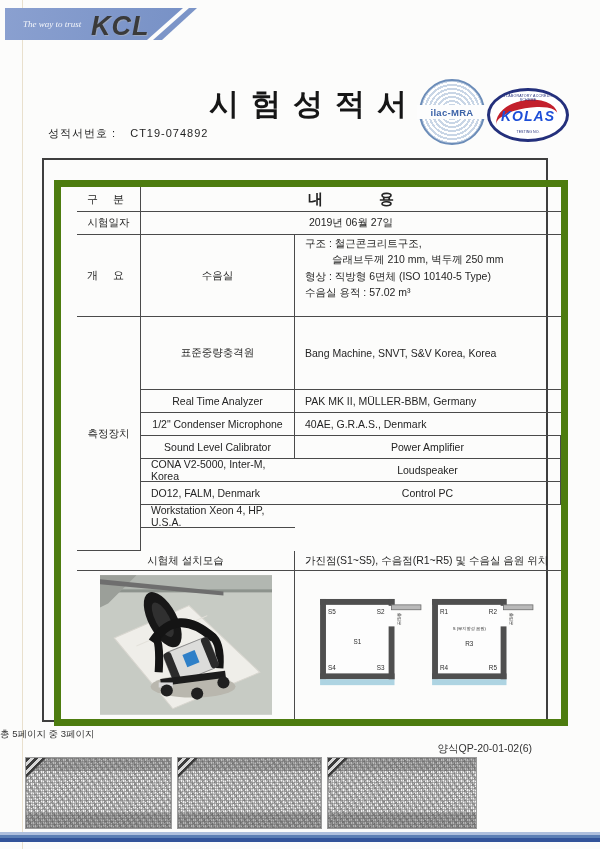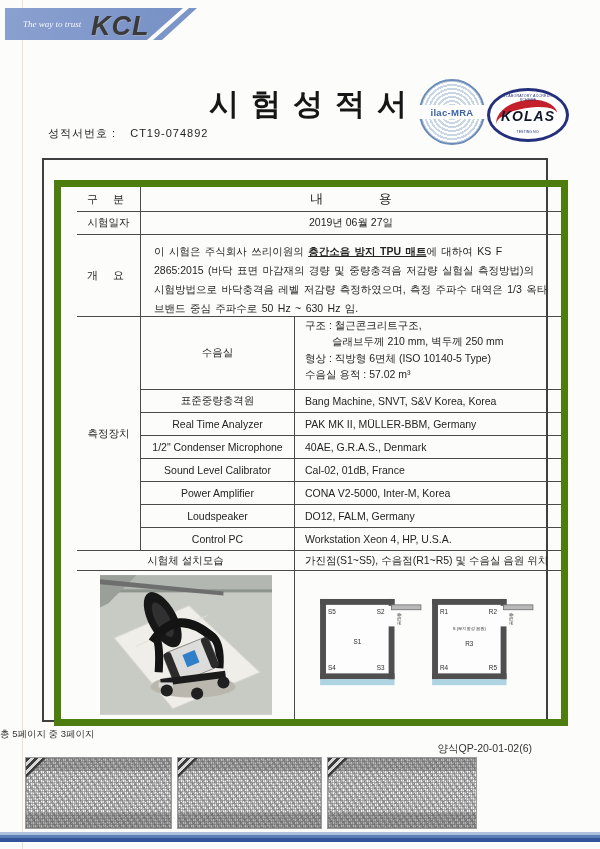--- a/index.html
+++ b/index.html
@@ -31,40 +31,40 @@
   .ilac-band{position:absolute;left:-4px;right:-4px;top:24px;height:14px;background:#fdfdfd;
              display:flex;align-items:center;justify-content:center;font-size:9.5px;font-weight:bold;
              color:#3c63a8;letter-spacing:.3px;}
   .kolas{position:absolute;left:487px;top:88px;width:82px;height:54px;border-radius:50%;
          border:3px solid #24307c;box-sizing:border-box;background:#fff;overflow:hidden;}
   .kolas-swoosh{position:absolute;left:6px;top:9px;width:62px;height:30px;border-radius:50%;
                 border-top:8px solid #c3202c;transform:rotate(-10deg);}
   .kolas-arc{position:absolute;left:0;right:0;top:3px;text-align:center;font-size:3.6px;
              color:#24307c;letter-spacing:.2px;}
   .kolas-name{position:absolute;left:0;right:0;top:17px;text-align:center;font-size:14px;
-              font-weight:bold;font-style:italic;color:#0f172a;letter-spacing:1px;}
+              font-weight:bold;font-style:italic;color:#1d4ed8;letter-spacing:1px;}
   .kolas-sub{position:absolute;left:0;right:0;bottom:5px;text-align:center;font-size:3.6px;color:#24307c;}
 
   
   .outer-box{position:absolute;left:42px;top:158px;width:506px;height:564px;
              border:2px solid #3f3f3f;box-sizing:border-box;}
   .tbl{position:absolute;left:54px;top:180px;width:514px;box-sizing:border-box;
        display:grid;grid-template-columns:64px 154px 1fr;
        grid-template-rows:25px 23px 82px 73px 23px 23px 23px 23px 23px 23px 23px 20px 148px;
        border:7px solid #4d7c0f;font-size:10.5px;color:#242424;padding-left:16px;}
   .tbl>div{box-sizing:border-box;}
   .bR{border-right:1px solid #4a4a4a;}
   .bB{border-bottom:1px solid #4a4a4a;}
   .cc{display:flex;align-items:center;justify-content:center;text-align:center;}
   .cl{display:flex;align-items:center;justify-content:flex-start;padding-left:10px;text-align:left;}
   .span2{grid-column:2 / span 2;}
   .span12{grid-column:1 / span 2;}
   .eq-label{grid-column:1;grid-row:4 / span 8;}
   .head{font-size:11px;letter-spacing:6px;}
-  .head-wide{font-size:13px;letter-spacing:26px;text-indent:26px;}
+  .head-wide{font-size:15px;letter-spacing:26px;text-indent:26px;font-weight:bold;}
   .ov-text{padding:7px 13px;line-height:1.8;text-align:left;display:block;word-spacing:1.5px;}
   .ov-hl{font-weight:bold;text-decoration:underline;}
   .room-desc{display:flex;flex-direction:column;line-height:1.55;padding-left:10px;}
   .room-desc .indent{padding-left:27px;}
   .photo-cell{display:flex;align-items:center;justify-content:center;}
   .diag-cell{display:flex;align-items:center;gap:8px;padding-left:24px;}
 
   svg text{font-family:"Liberation Sans","DejaVu Sans",sans-serif;fill:#2c2c2c;}
   .lab{font-size:6.5px;}
   .tiny{font-size:4.3px;}
@@ -122,46 +122,42 @@
   <div class="outer-box"></div>
 
   <div class="tbl">
     <div class="cc bR bB head">구 분</div>
     <div class="cc bB span2 head-wide">내 용</div>
 
     <div class="cc bR bB">시험일자</div>
     <div class="cc bB span2">2019년 06월 27일</div>
 
     <div class="cc bR bB head">개 요</div>
-    <div class="bB span2 ov-text">
-      <span>이 시험은 주식회사 쓰리이원의 </span><span class="ov-hl">층간소음 방지 TPU 매트</span><span>에 대하여 KS F 2865:2015 (바닥 표면 마감재의 경량 및 중량충격음 저감량 실험실 측정방법)의 시험방법으로 바닥충격음 레벨 저감량 측정하였으며, 측정 주파수 대역은 1/3 옥타브밴드 중심 주파수로 50 Hz ~ 630 Hz 임.</span>
-    </div>
 
     <div class="cc bR bB">수음실</div>
 
     <div class="cc bR bB eq-label">측정장치</div>
     <div class="bB room-desc">
       <span>구조 : 철근콘크리트구조,</span>
       <span class="indent">슬래브두께 210 mm, 벽두께 250 mm</span>
       <span>형상 : 직방형 6면체 (ISO 10140-5 Type)</span>
       <span>수음실 용적 : 57.02 m³</span>
     </div>
 
     <div class="cc bR bB">표준중량충격원</div>
     <div class="cl bB">Bang Machine, SNVT, S&amp;V Korea, Korea</div>
     <div class="cc bR bB">Real Time Analyzer</div>
     <div class="cl bB">PAK MK II, MÜLLER-BBM, Germany</div>
     <div class="cc bR bB">1/2" Condenser Microphone</div>
     <div class="cl bB">40AE, G.R.A.S., Denmark</div>
     <div class="cc bR bB">Sound Level Calibrator</div>
-    <div class="cl bB">Cal-02, 01dB, France</div>
     <div class="cc bR bB">Power Amplifier</div>
     <div class="cl bB">CONA V2-5000, Inter-M, Korea</div>
     <div class="cc bR bB">Loudspeaker</div>
-    <div class="cl bB">DO12, FALM, Germany</div>
+    <div class="cl bB">DO12, FALM, Denmark</div>
     <div class="cc bR bB">Control PC</div>
     <div class="cl bB">Workstation Xeon 4, HP, U.S.A.</div>
 
     <div class="cc bR bB span12">시험체 설치모습</div>
     <div class="cl bB">가진점(S1~S5), 수음점(R1~R5) 및 수음실 음원 위치</div>
 
     <div class="bR photo-cell span12">
       <svg viewBox="0 0 170 138" width="172" height="140">
         <rect width="170" height="138" fill="#c7cbc4"></rect>
         <rect width="170" height="16" fill="#b2b7b1"></rect>

